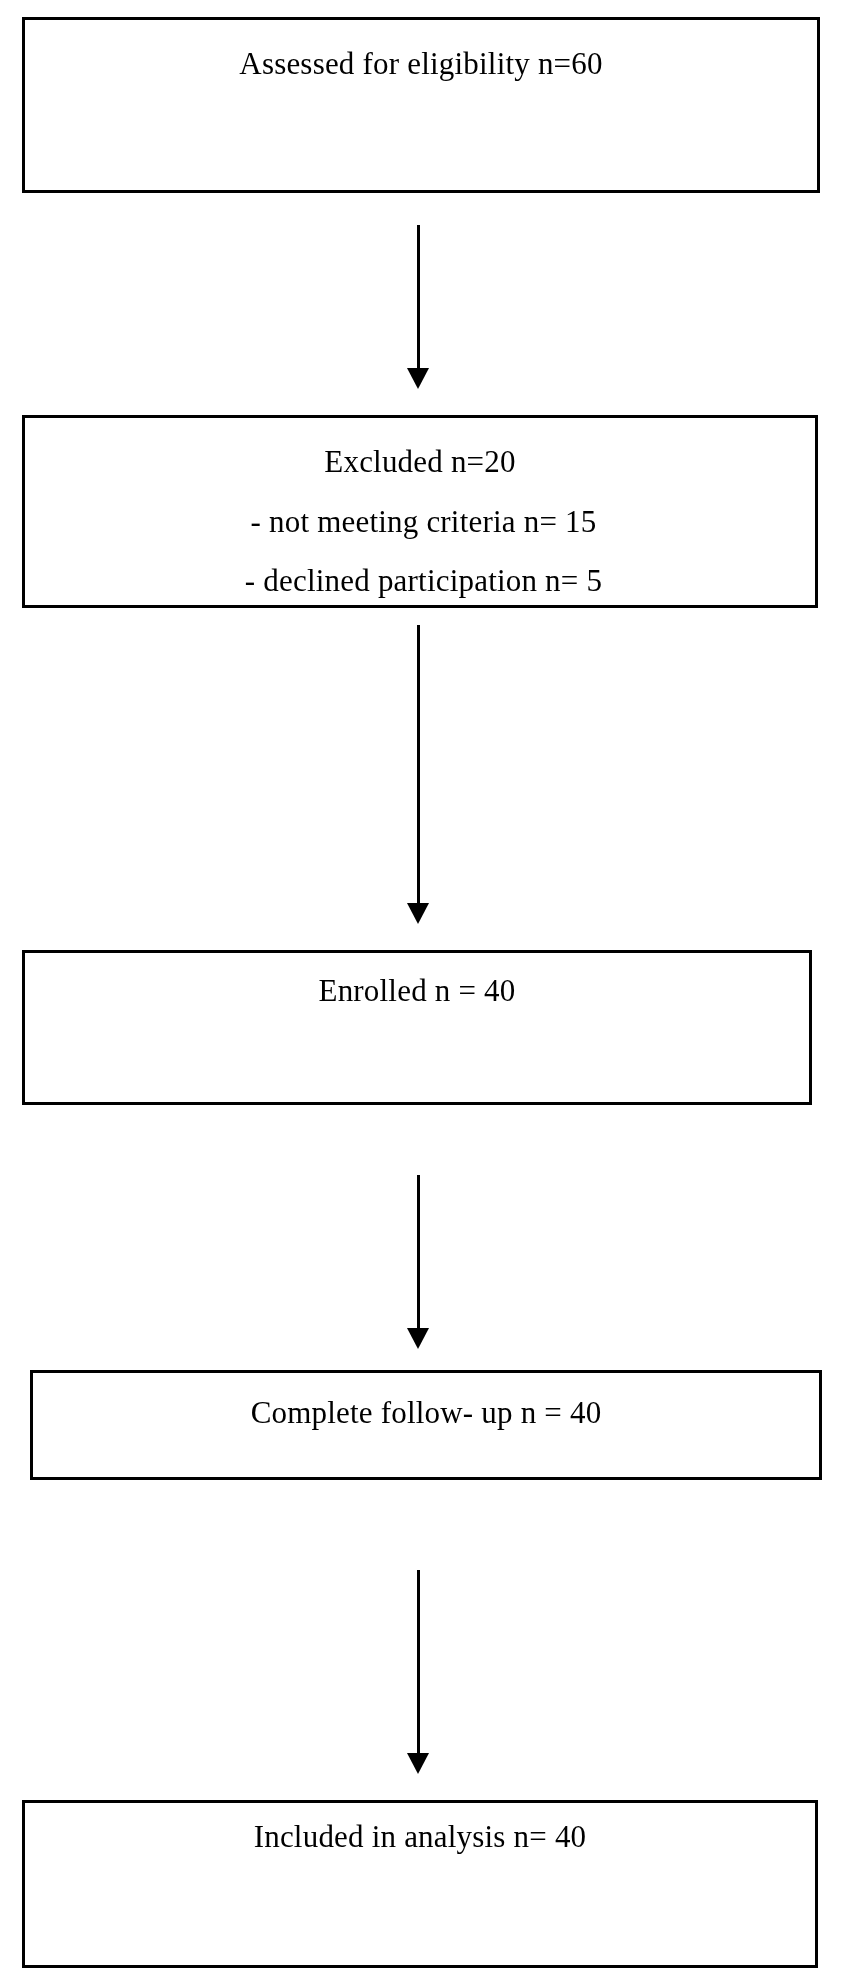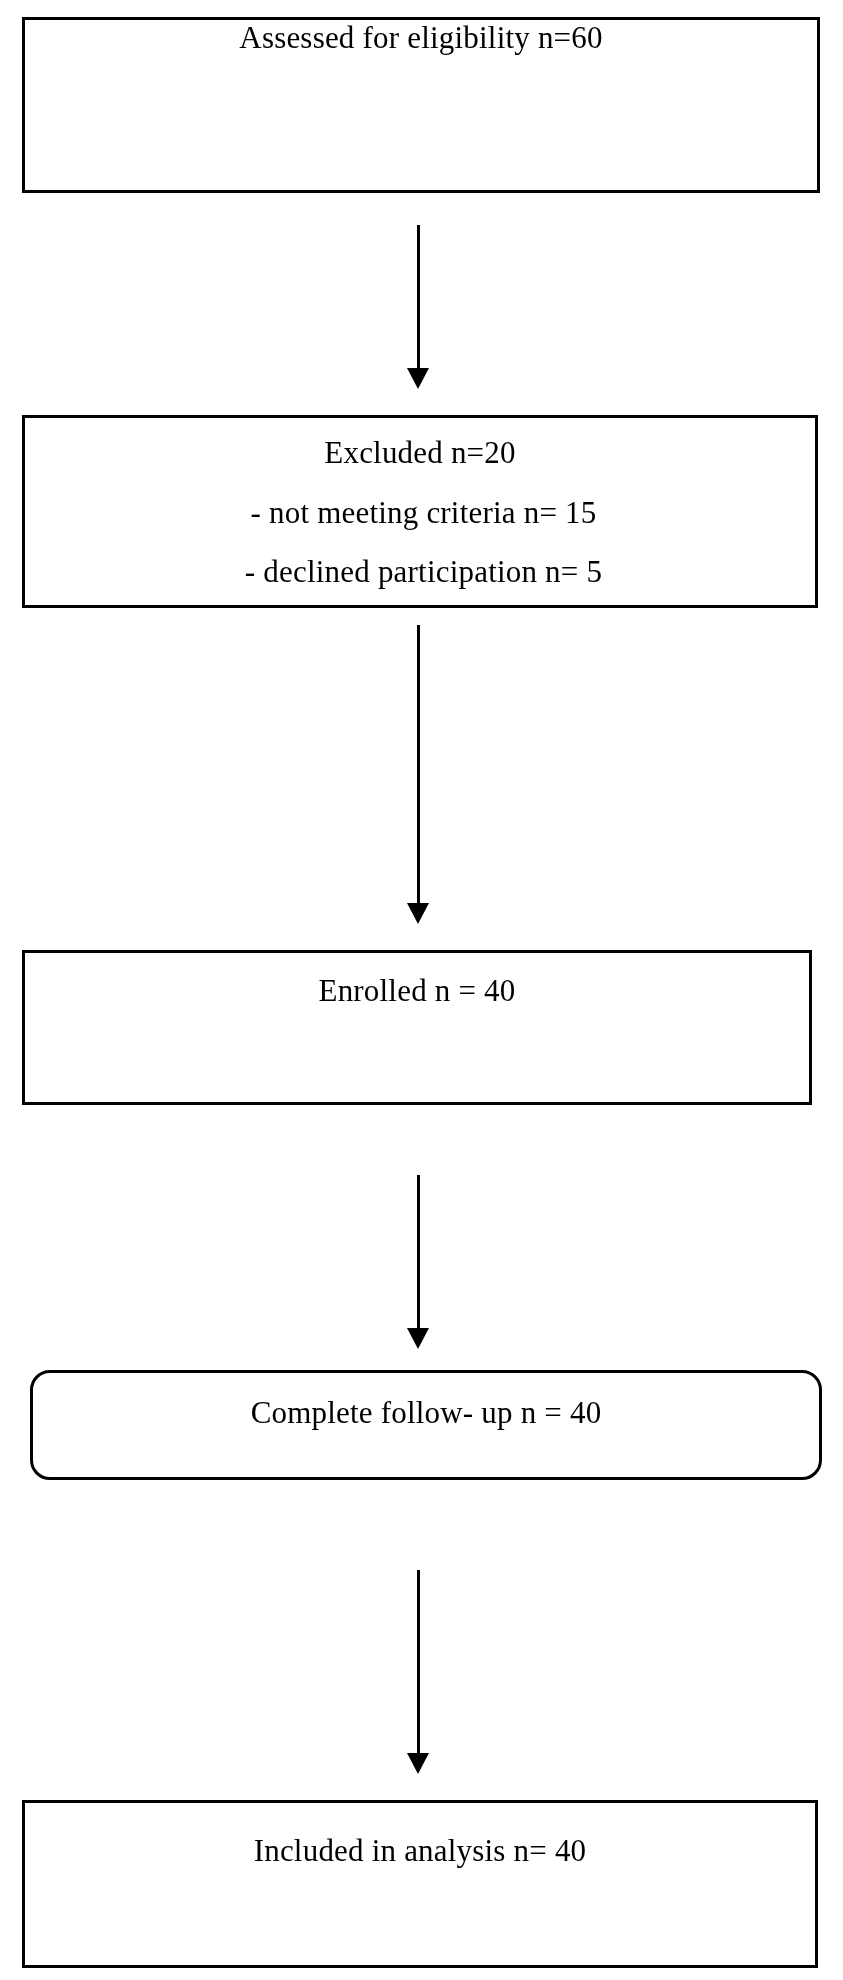--- a/index.html
+++ b/index.html
@@ -36,57 +36,57 @@
     line-height: 1.15;
     white-space: nowrap;
     letter-spacing: 0.2px;
   }
   
   #box-assessed {
     left: 22px;
     top: 17px;
     width: 798px;
     height: 176px;
+    padding-top: 26px;
   }
   
   #box-excluded {
     left: 22px;
     top: 415px;
     width: 796px;
     height: 193px;
-    padding-top: 17px;
+    padding-top: 26px;
   }
   #box-excluded .box-line + .box-line {
     margin-top: 24px;
     margin-left: 7px;
   }
   
   #box-enrolled {
     left: 22px;
     top: 950px;
     width: 790px;
     height: 155px;
     padding-top: 20px;
   }
   
   #box-followup {
     left: 30px;
     top: 1370px;
     width: 792px;
     height: 110px;
     padding-top: 22px;
-    border-radius: 20px;
   }
   
   #box-included {
     left: 22px;
     top: 1800px;
     width: 796px;
     height: 168px;
-    padding-top: 30px;
+    padding-top: 16px;
   }
 
   
   .flow-arrow {
     position: absolute;
     width: 40px;
   }
   .arrow-shaft {
     position: absolute;
     left: 19px;

